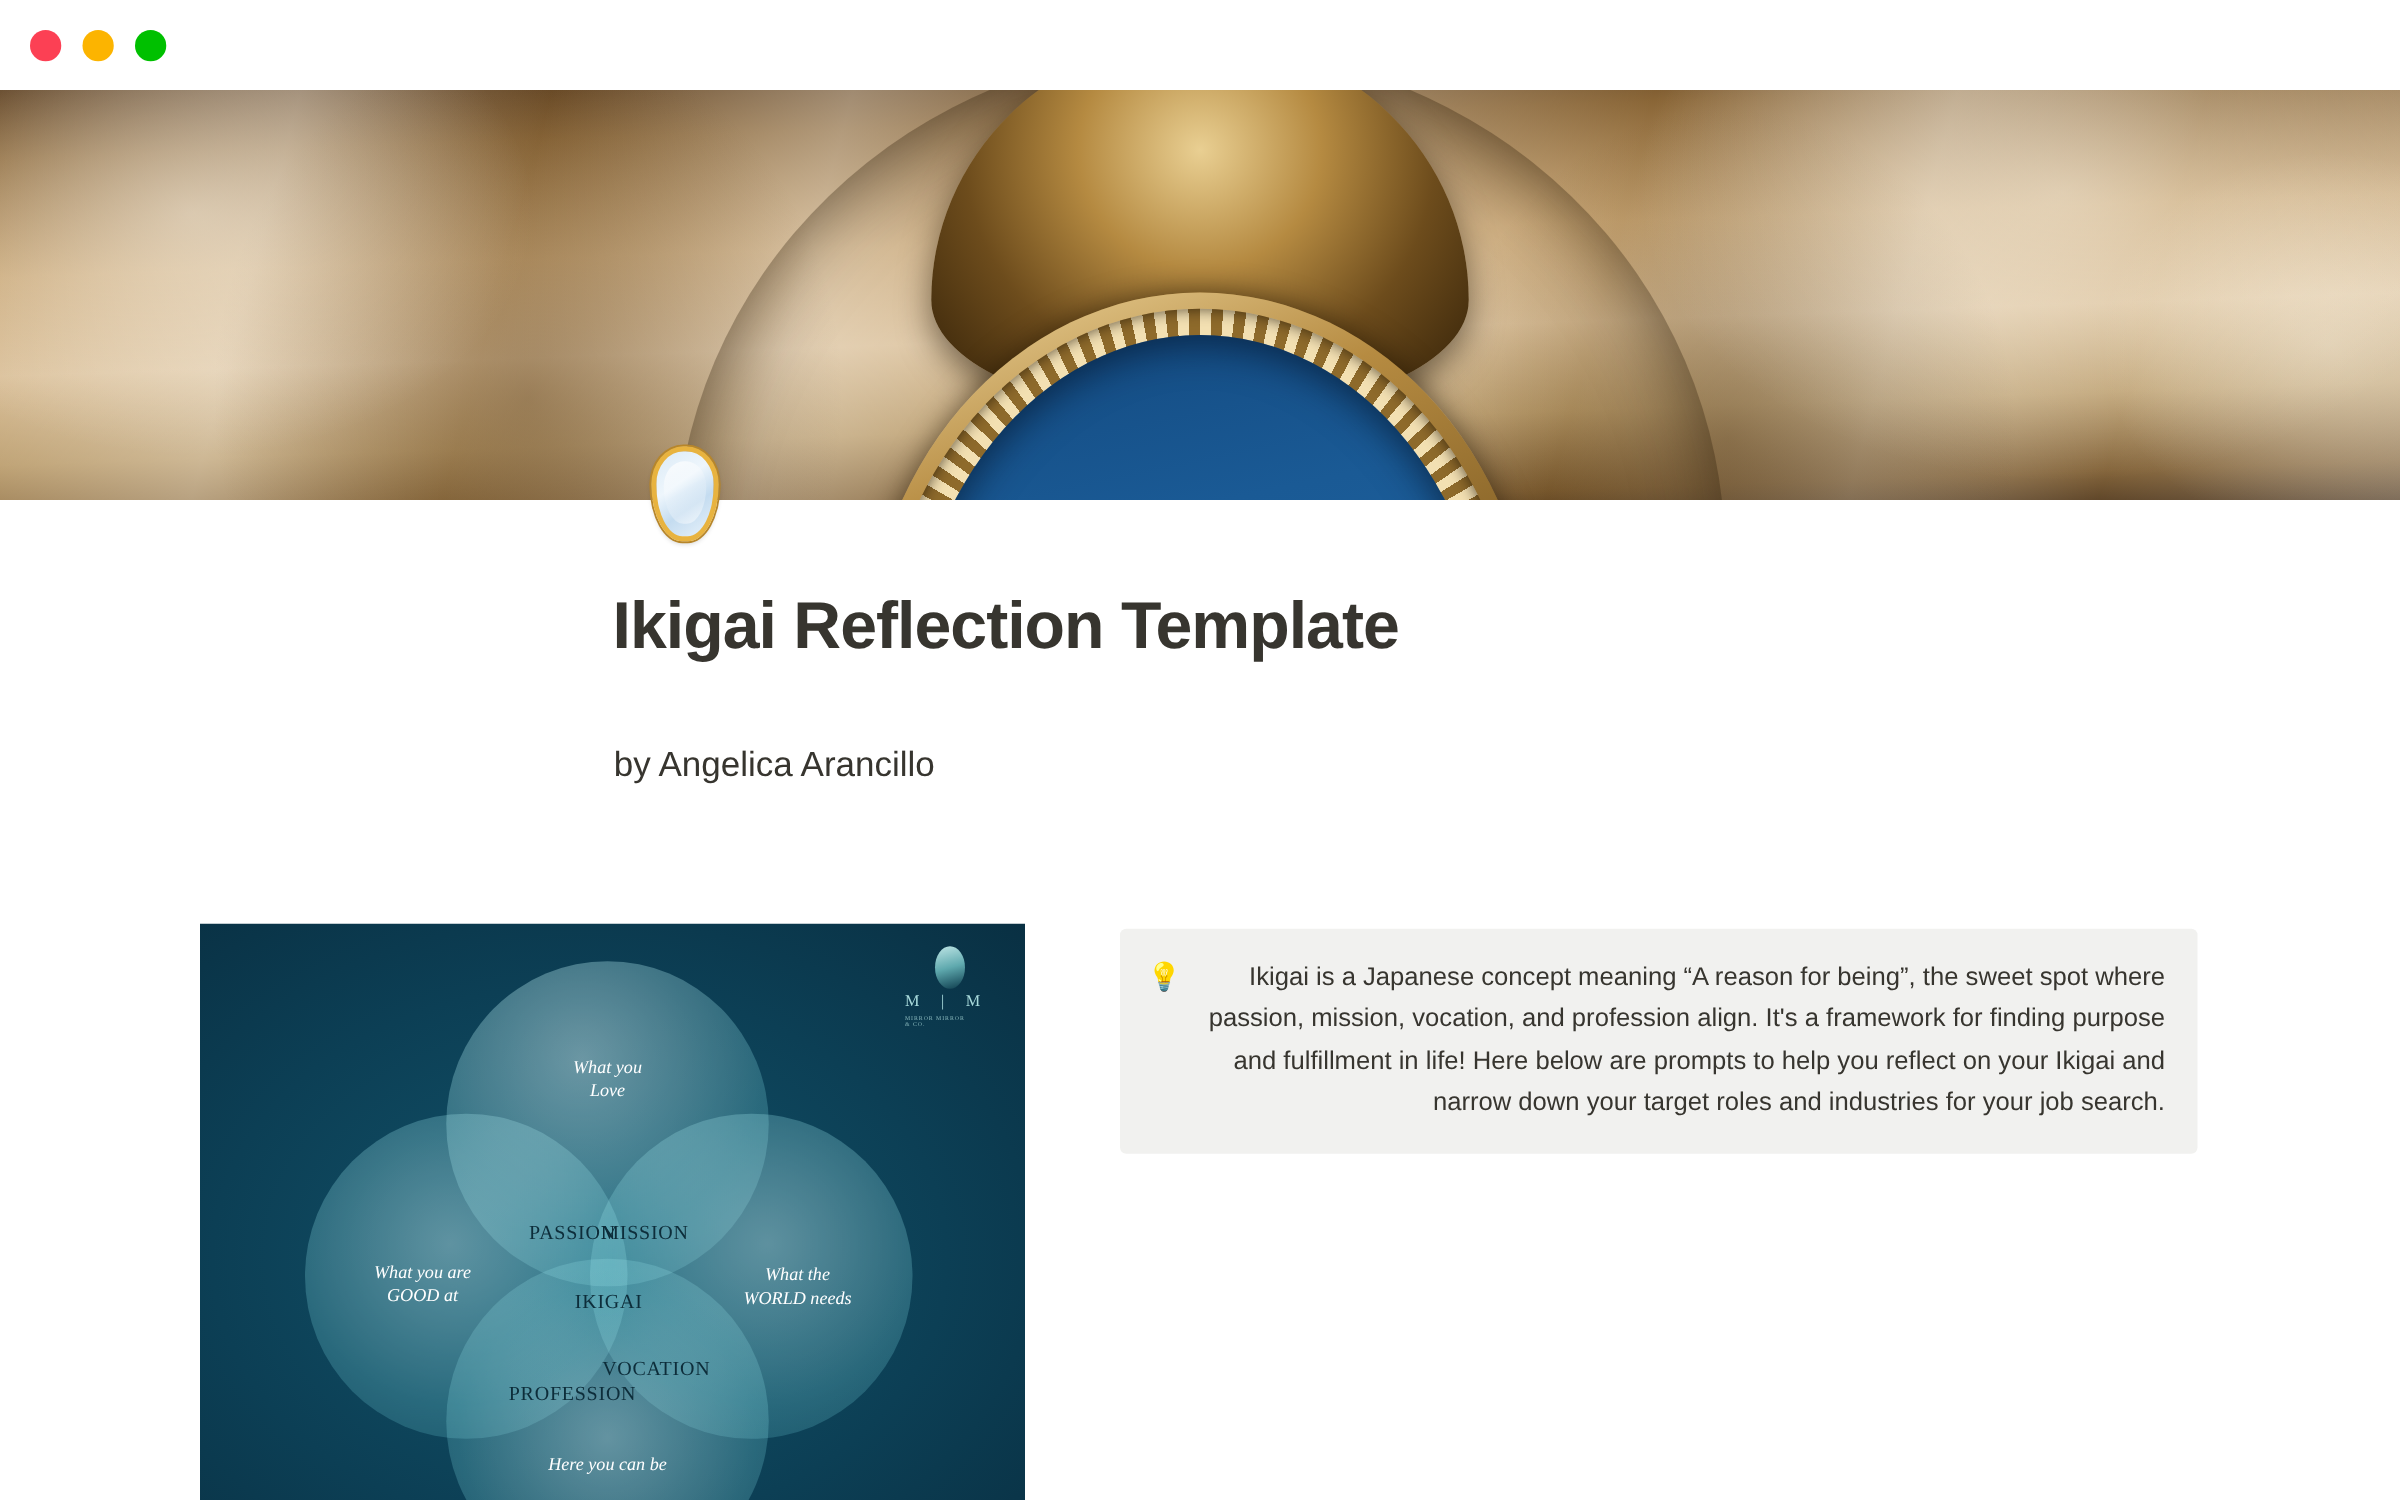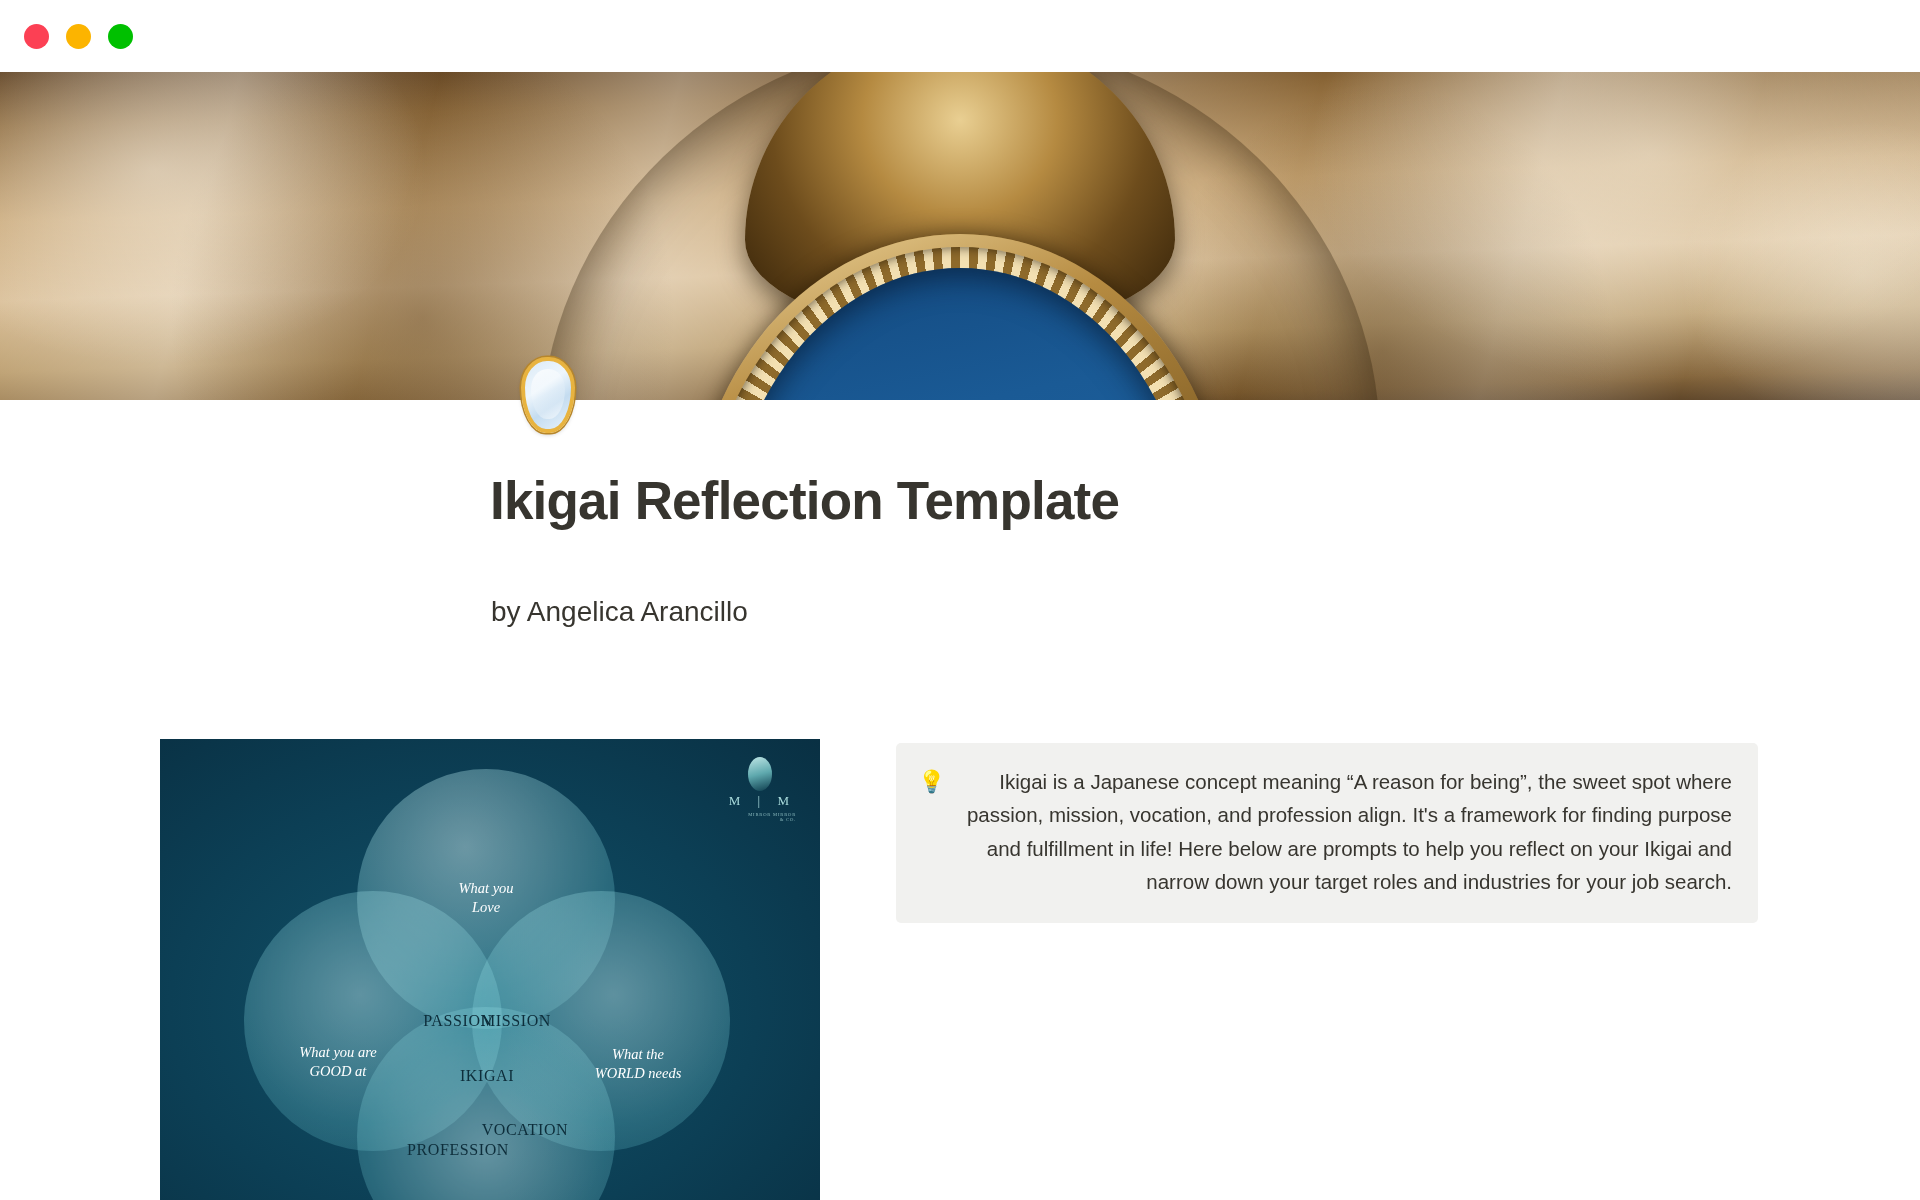--- a/index.html
+++ b/index.html
@@ -233,39 +233,39 @@
   .circ-right {
     left: 312px; top: 152px; width: 258px; height: 260px;
     background: radial-gradient(circle at 55% 40%, rgba(200,240,243,0.42), rgba(110,195,202,0.25) 62%, rgba(64,155,166,0.15) 100%);
   }
   .circ-bottom {
     left: 197px; top: 268px; width: 258px; height: 260px;
     background: radial-gradient(circle at 50% 55%, rgba(206,242,245,0.44), rgba(115,198,204,0.26) 62%, rgba(68,158,168,0.16) 100%);
   }
 
   .lbl { position: absolute; color: #ffffff; text-align: center; white-space: nowrap;
-         font-family: "Liberation Serif", "DejaVu Serif", serif; margin-top: 34px; }
+         font-family: "Liberation Serif", "DejaVu Serif", serif; }
   .lbl-italic { font-style: italic; font-size: 14.5px; line-height: 1.32; }
   .lbl-caps { font-size: 16px; color: #0d2d3a; letter-spacing: 0.6px; }
 
   .lbl-love     { left: 248px; top: 106px; width: 156px; }
   .lbl-good     { left: 92px;  top: 270px; width: 172px; }
   .lbl-world    { left: 392px; top: 272px; width: 172px; text-align: center; }
   .lbl-canbe    { left: 248px; top: 424px; width: 156px; }
   .lbl-passion  { left: 246px; top: 239px; width: 104px; }
   .lbl-mission  { left: 304px; top: 239px; width: 104px; }
   .lbl-ikigai   { left: 274px; top: 294px; width: 106px; }
   .lbl-prof     { left: 232px; top: 368px; width: 132px; }
   .lbl-vocation { left: 302px; top: 348px; width: 126px; }
 
   .diagram-logo {
     position: absolute;
     right: 24px; top: 18px;
     width: 72px;
-    text-align: right;
+    text-align: left;
     color: #9fd6d8;
     font-family: "Liberation Serif", "DejaVu Serif", serif;
   }
   .logo-oval {
     width: 24px; height: 34px; margin: 0 auto 2px;
     border-radius: 50%;
     background: linear-gradient(165deg, #bfe6e6 0%, #5fa9ae 50%, #0d3c4d 100%);
   }
   .logo-mm { font-size: 13px; letter-spacing: 7px; color: #a8dadb; }
   .logo-sub { font-size: 4.6px; letter-spacing: 0.8px; color: #8ab9bd; margin-top: 3px; }

